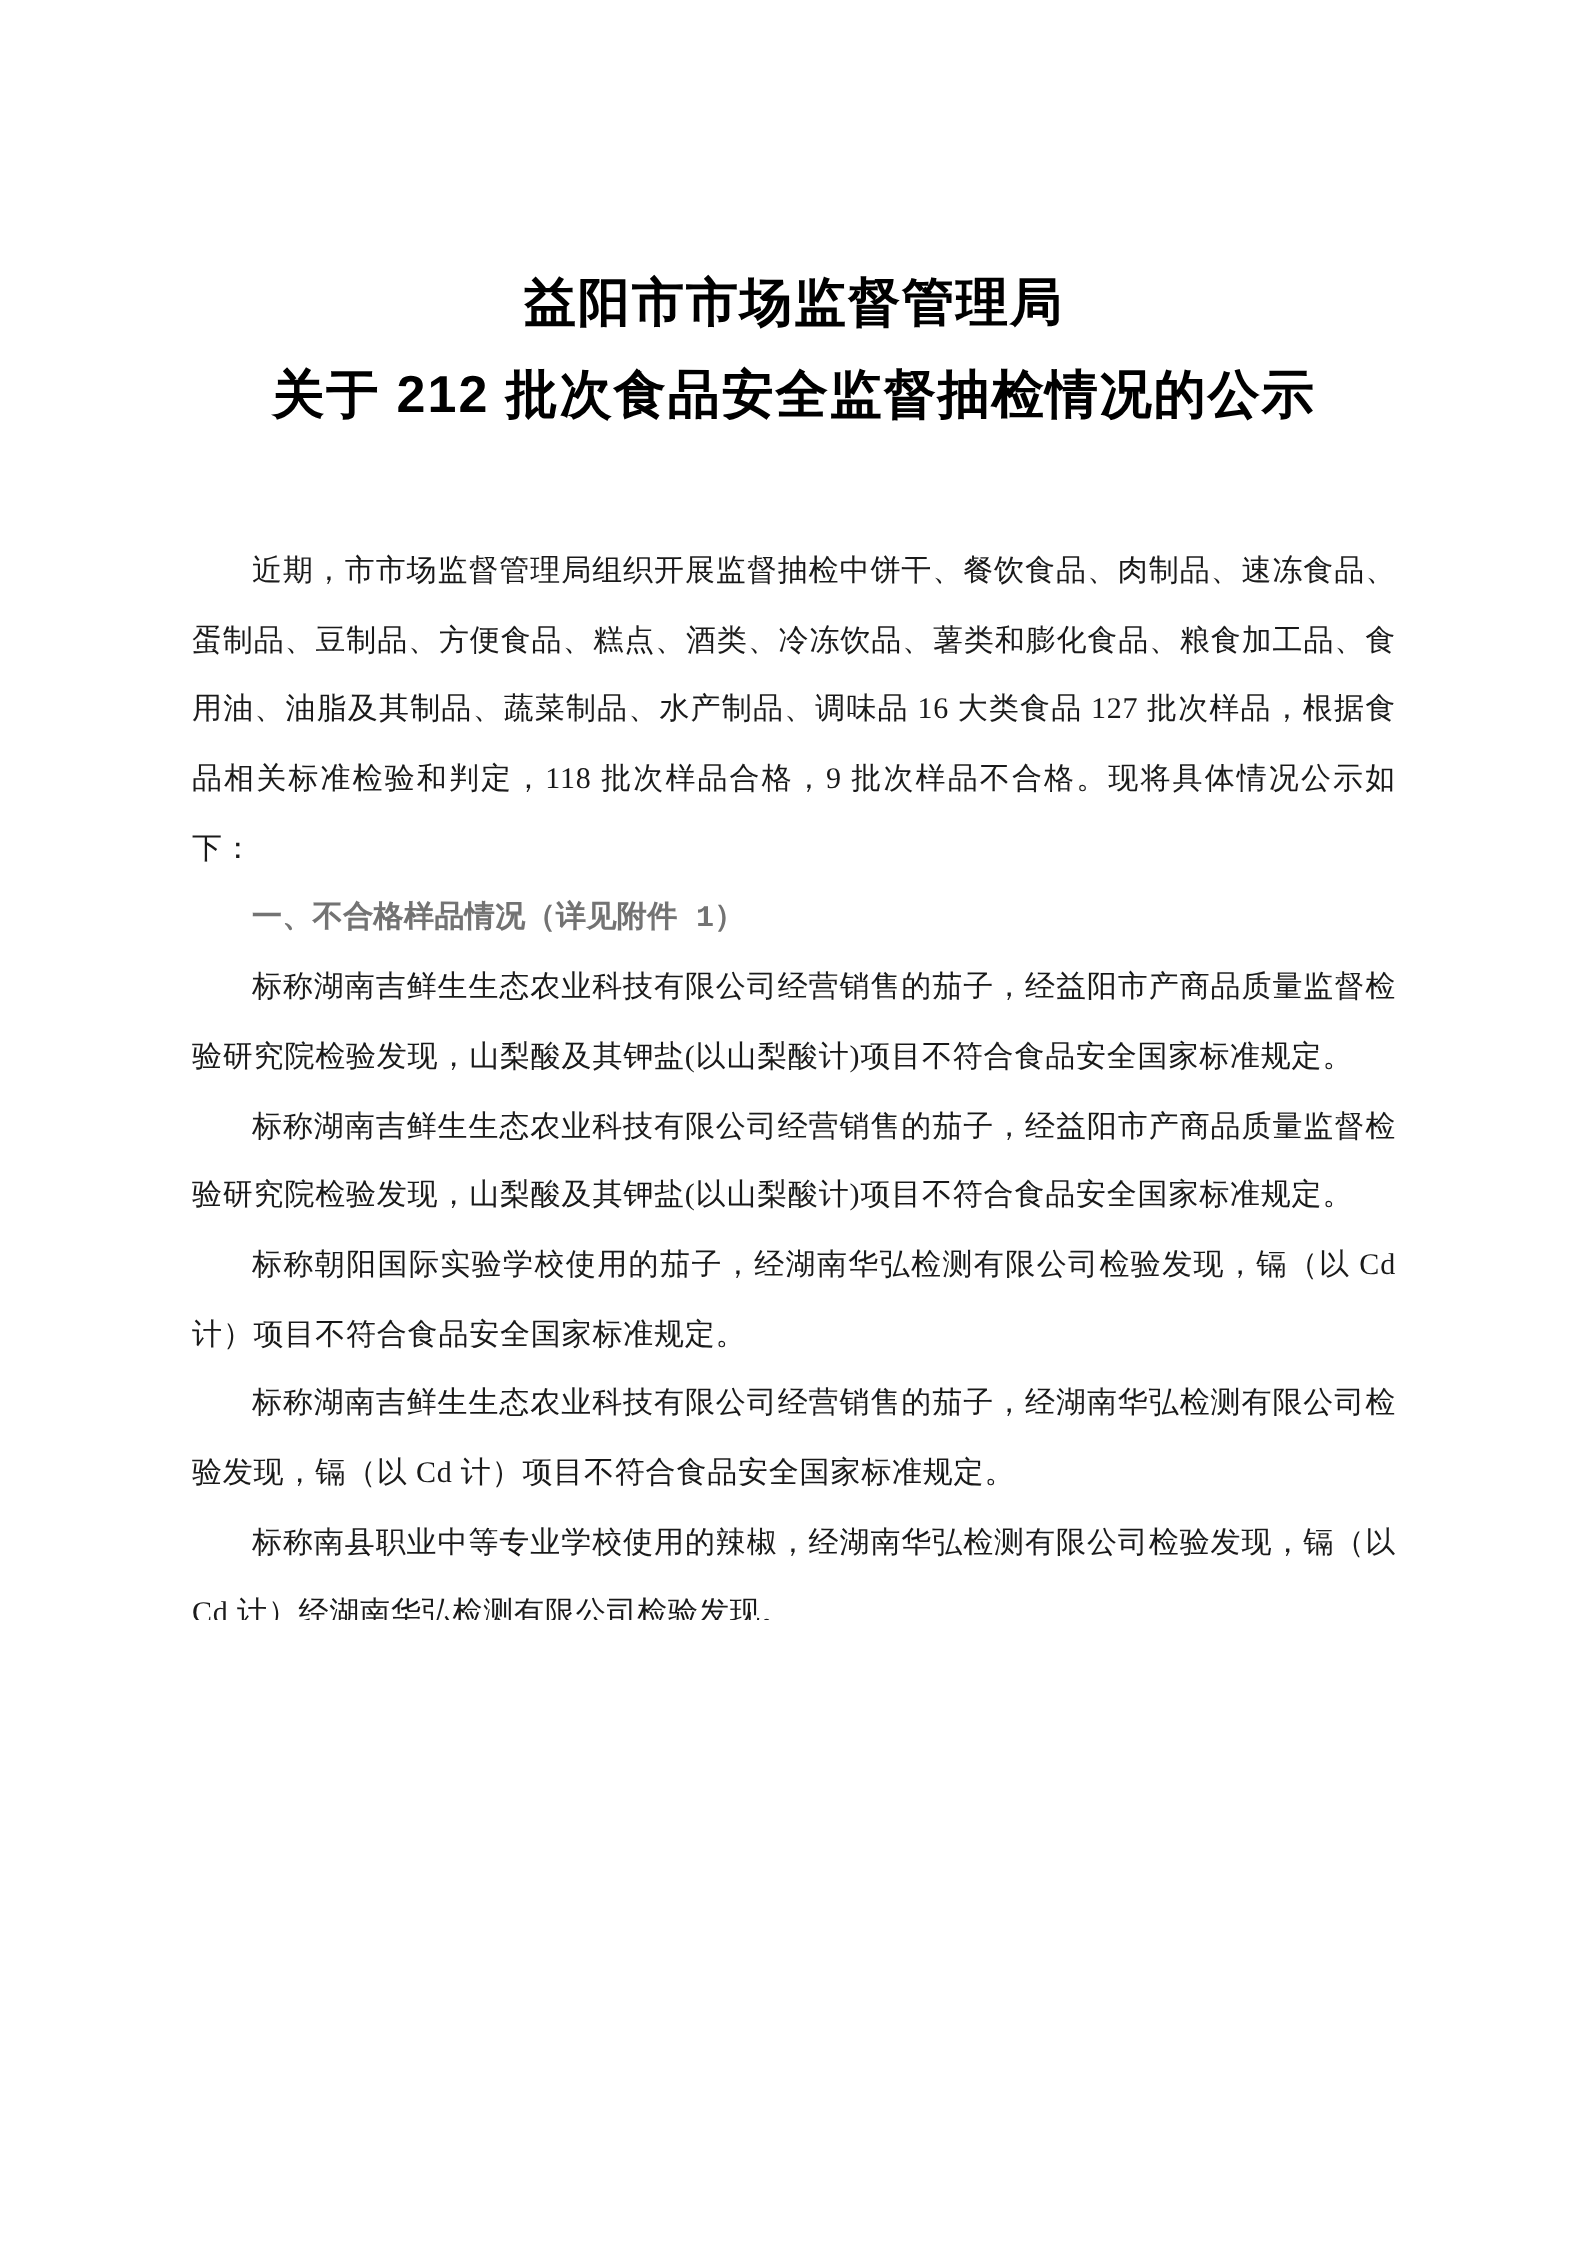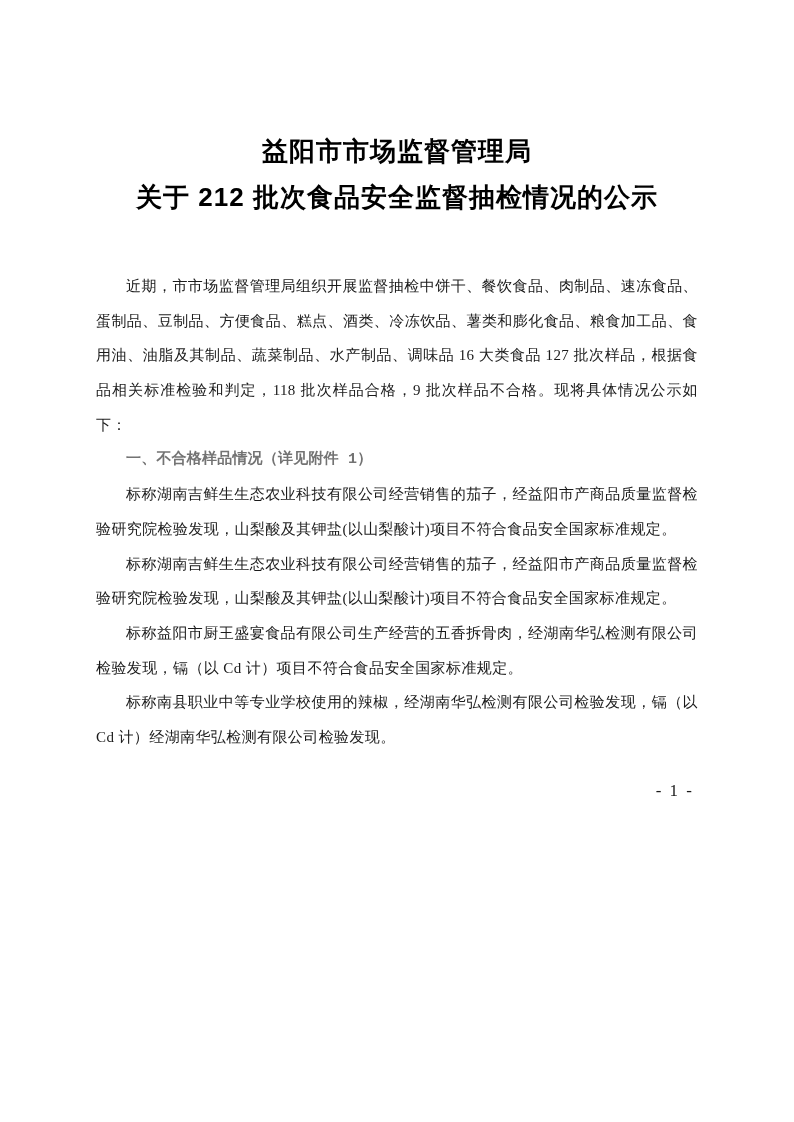--- a/index.html
+++ b/index.html
@@ -62,19 +62,20 @@
   <h1 class="doc-title">
     <span>益阳市市场监督管理局</span><br>
     <span>关于 212 批次食品安全监督抽检情况的公示</span>
   </h1>
 
   <div class="doc-body">
     <p>近期，市市场监督管理局组织开展监督抽检中饼干、餐饮食品、肉制品、速冻食品、蛋制品、豆制品、方便食品、糕点、酒类、冷冻饮品、薯类和膨化食品、粮食加工品、食用油、油脂及其制品、蔬菜制品、水产制品、调味品 16 大类食品 127 批次样品，根据食品相关标准检验和判定，118 批次样品合格，9 批次样品不合格。现将具体情况公示如下：</p>
     <p class="section-heading">一、不合格样品情况（详见附件 1）</p>
     <p>标称湖南吉鲜生生态农业科技有限公司经营销售的茄子，经益阳市产商品质量监督检验研究院检验发现，山梨酸及其钾盐(以山梨酸计)项目不符合食品安全国家标准规定。</p>
     <p>标称湖南吉鲜生生态农业科技有限公司经营销售的茄子，经益阳市产商品质量监督检验研究院检验发现，山梨酸及其钾盐(以山梨酸计)项目不符合食品安全国家标准规定。</p>
-    <p>标称益阳市厨王盛宴食品有限公司生产经营的五香拆骨肉，经湖南华弘检测有限公司检验发现，镉（以 Cd 计）项目不符合食品安全国家标准规定。</p>
+    <p>标称朝阳国际实验学校使用的茄子，经湖南华弘检测有限公司检验发现，镉（以 Cd 计）项目不符合食品安全国家标准规定。</p>
+    <p>标称湖南吉鲜生生态农业科技有限公司经营销售的茄子，经湖南华弘检测有限公司检验发现，镉（以 Cd 计）项目不符合食品安全国家标准规定。</p>
     <p>标称南县职业中等专业学校使用的辣椒，经湖南华弘检测有限公司检验发现，镉（以 Cd 计）经湖南华弘检测有限公司检验发现。</p>
   </div>
 
   <div class="page-number">- 1 -</div>
 
 </div>
 
 </body></html>

